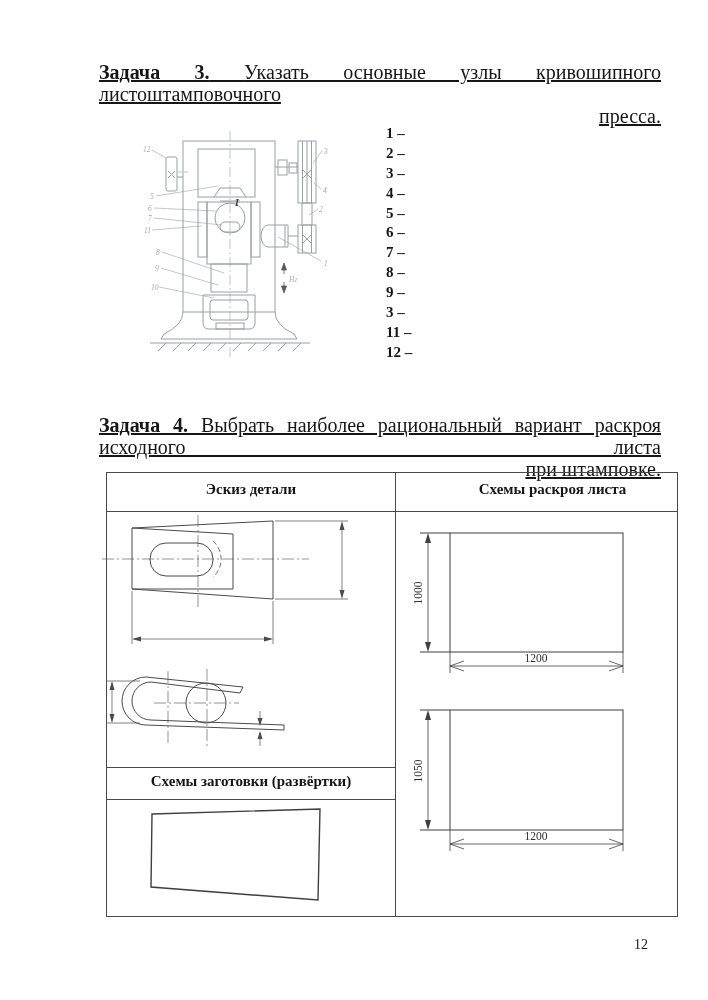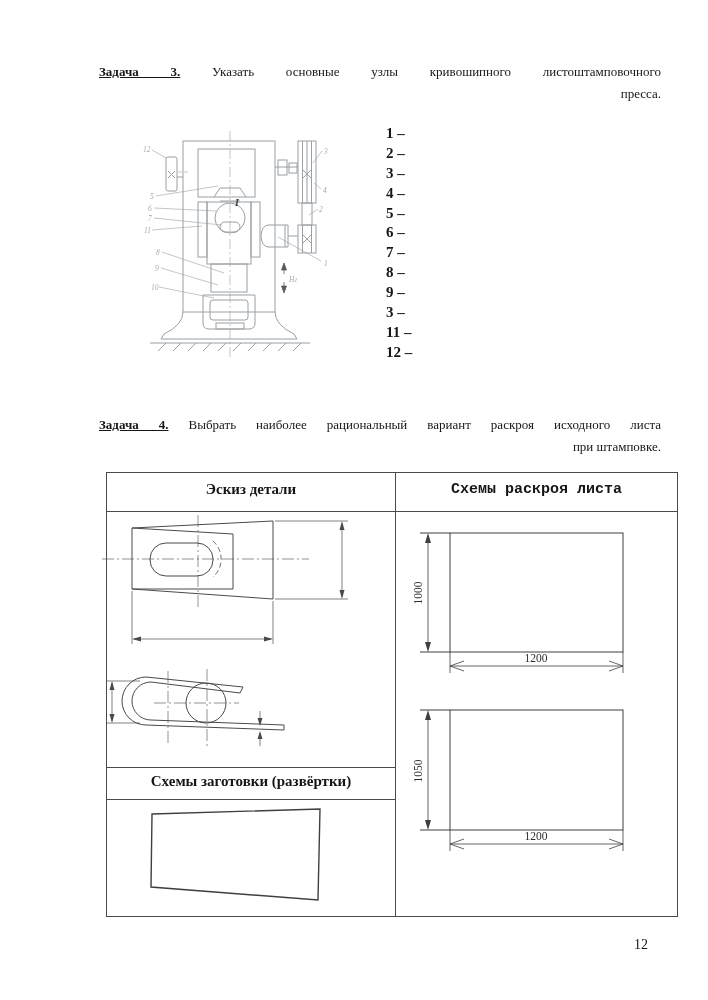--- a/index.html
+++ b/index.html
@@ -1,21 +1,21 @@
 <!DOCTYPE html>
 <html><head>
 <meta charset="utf-8">
 <style>
   html,body{margin:0;padding:0;background:#888;}
   .page{
     position:relative;width:708px;height:1000px;background:#ffffff;
     font-family:"Liberation Serif","DejaVu Serif",serif;color:#161616;
     overflow:hidden;margin:0 auto;
   }
-  .para{position:absolute;left:99px;width:562px;font-size:13px;line-height:22px;}
+  .para{position:absolute;left:99px;width:562px;font-size:20px;line-height:22px;text-decoration:underline;}
   .para .jline{display:block;text-align:justify;text-align-last:justify;white-space:normal;}
   .para .nline{display:block;text-align:right;}
   .tasklabel{font-weight:bold;text-decoration:underline;}
   .anslist{position:absolute;left:386px;top:124px;}
   .anslist .item{height:19.9px;font-size:15px;font-weight:bold;line-height:19.9px;}
   .tablebox{position:absolute;left:93px;top:472px;width:570px;height:443px;border:1px solid #4a4a4a;margin-left:13px;}
   .tline{position:absolute;background:#4a4a4a;}
   .vline{width:1px;}
   .hline{height:1px;}
   .thead{position:absolute;font-size:15px;font-weight:bold;text-align:center;}
@@ -148,21 +148,21 @@
     <span class="jline"><span class="tasklabel">Задача 4.</span> <span>Выбрать наиболее рациональный вариант раскроя исходного листа</span></span>
     <span class="nline">при штамповке.</span>
   </div>
 
   <div class="tablebox">
     <div class="tline vline" style="left:288px;top:0;height:443px;"></div>
     <div class="tline hline" style="left:0;top:38px;width:570px;"></div>
     <div class="tline hline" style="left:0;top:294px;width:288px;"></div>
     <div class="tline hline" style="left:0;top:326px;width:288px;"></div>
     <div class="thead" style="left:0;top:8px;width:288px;">Эскиз детали</div>
-    <div class="thead" style="left:289px;top:8px;width:281px;font-family:Liberation Mono, monospace;">Схемы раскроя листа</div>
+    <div class="thead" style="left:305px;top:8px;width:281px;">Схемы раскроя листа</div>
     <div class="thead" style="left:0;top:300px;width:288px;">Схемы заготовки (развёртки)</div>
   </div>
 
   <svg style="left:94px;top:511px;" width="287" height="254" viewBox="0 0 287 254">
     <g stroke="#4a4a4a" fill="none" stroke-width="1">
 
       <path d="M38,17 L179,10 L179,88 L38,78 Z"></path>
       <path d="M38,17 L139,23 L139,78 L38,78"></path>
       <rect x="56" y="32" width="63" height="33" rx="16"></rect>
       <path d="M119,30 A24,24 0 0 1 119,66" stroke-dasharray="5 3" stroke-width="0.8"></path>

